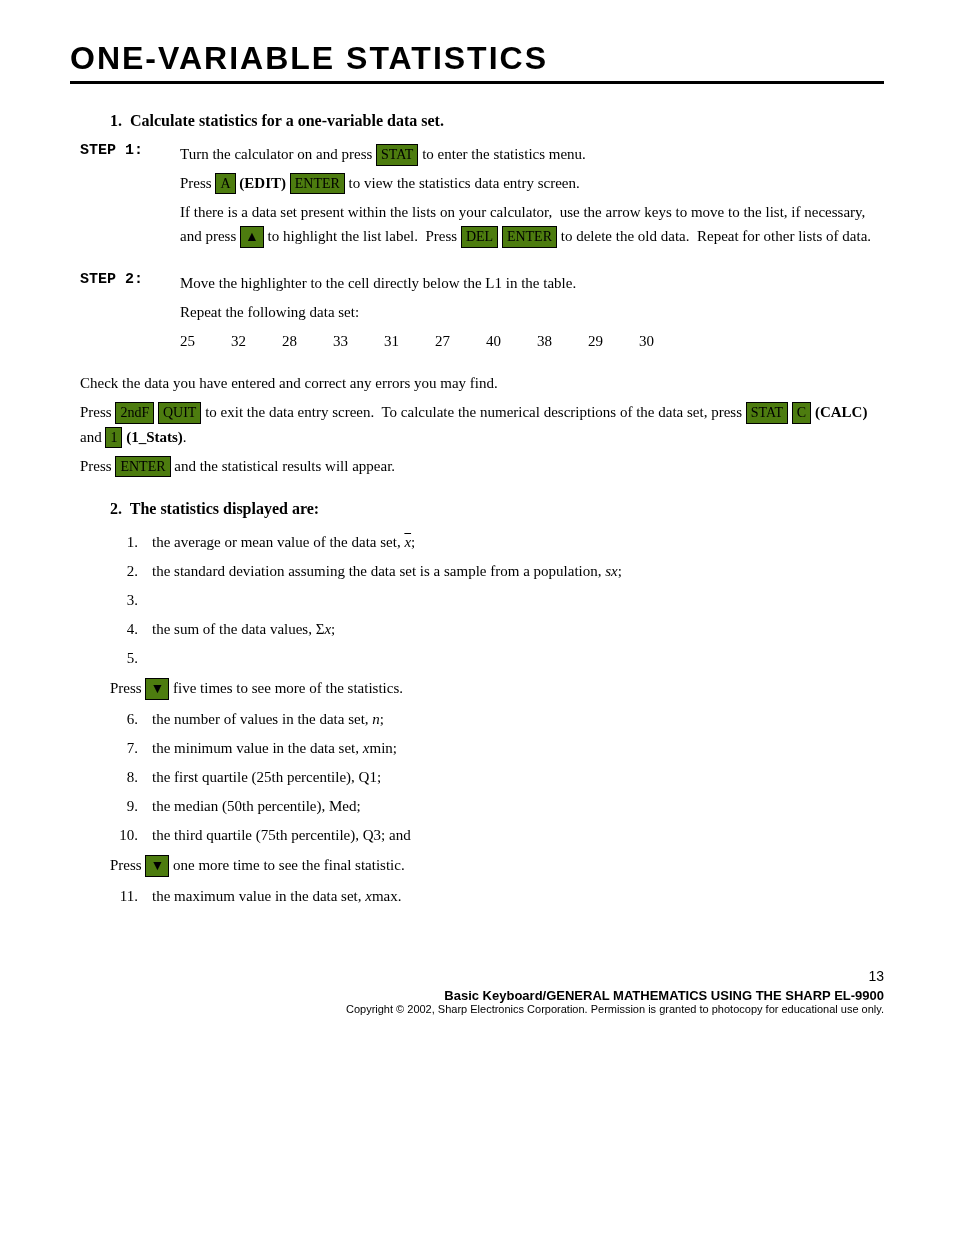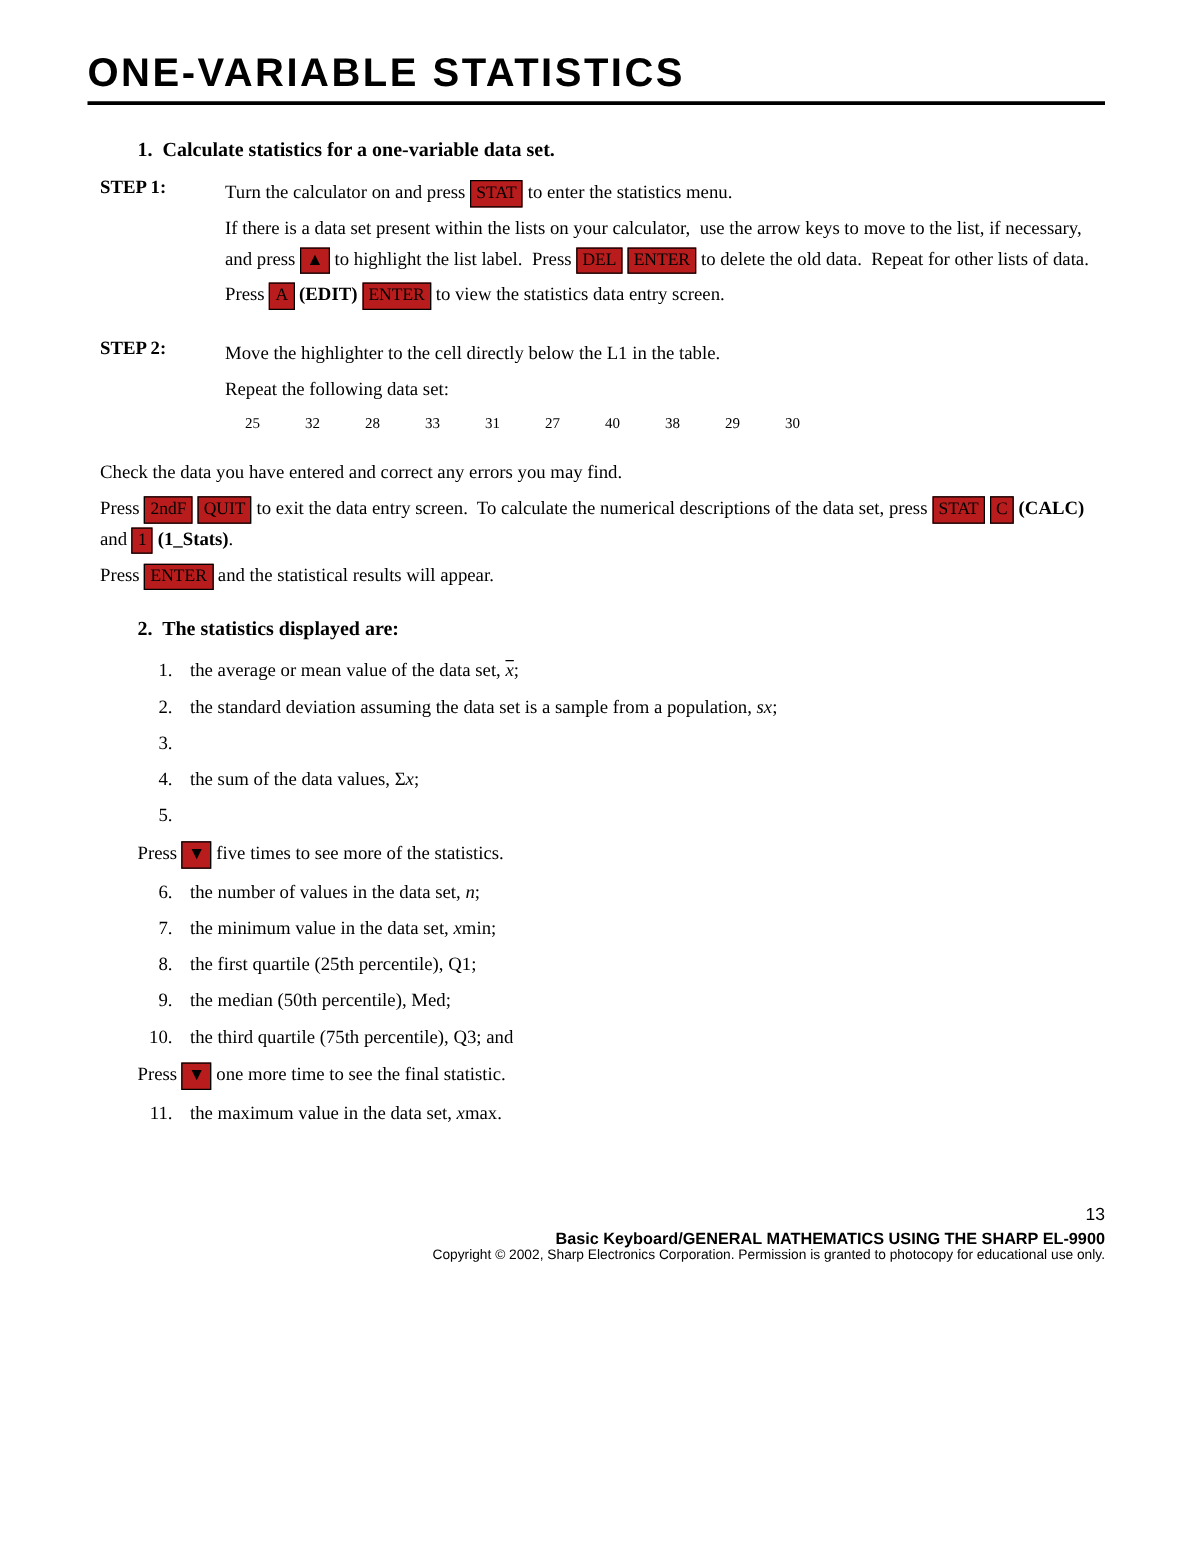--- a/index.html
+++ b/index.html
@@ -31,43 +31,44 @@
     .step-block {
       display: flex;
       margin-bottom: 18px;
       margin-left: 10px;
     }
     .step-label {
       min-width: 100px;
       font-weight: normal;
       padding-top: 0;
       flex-shrink: 0;
+      font-family: Liberation Mono, monospace;
     }
     .step-content {
       flex: 1;
       line-height: 1.65;
     }
     .step-content p {
       margin-bottom: 4px;
     }
     kbd {
       border: 1px solid #000;
       padding: 0px 4px;
       font-family: inherit;
       font-size: 14px;
-      background: #b91c1c;
+      background: #4d7c0f;
       display: inline-block;
       line-height: 1.4;
     }
     .data-row {
       display: flex;
       gap: 36px;
       margin-top: 4px;
-      margin-left: 16px;
-      font-size: 12px;
+      margin-left: 0;
+      font-size: 15px;
       font-family: Liberation Serif, serif;
     }
     .section2 {
       margin-left: 40px;
     }
     .custom-list {
       list-style: none;
       padding: 0;
     }
     .custom-list li {
@@ -114,22 +115,22 @@
 
 <div>
   <div class="section-heading">
     <strong>1.&nbsp; Calculate statistics for a one-variable data set.</strong>
   </div>
 
   <div class="step-block">
     <div class="step-label"><strong>STEP 1:</strong></div>
     <div class="step-content">
       <p>Turn the calculator on and press <kbd>STAT</kbd> to enter the statistics menu.</p>
+      <p>Press <kbd>A</kbd> <strong>(EDIT)</strong> <kbd>ENTER</kbd> to view the statistics data entry screen.</p>
       <p>If there is a data set present within the lists on your calculator,&nbsp; use the arrow keys to move to the list, if necessary, and press <kbd>▲</kbd> to highlight the list label.&nbsp; Press <kbd>DEL</kbd> <kbd>ENTER</kbd> to delete the old data.&nbsp; Repeat for other lists of data.</p>
-      <p>Press <kbd>A</kbd> <strong>(EDIT)</strong> <kbd>ENTER</kbd> to view the statistics data entry screen.</p>
     </div>
   </div>
 
   <div class="step-block">
     <div class="step-label"><strong>STEP 2:</strong></div>
     <div class="step-content">
       <p>Move the highlighter to the cell directly below the L1 in the table.</p>
       <p>Repeat the following data set:</p>
       <div class="data-row">
         <span>25</span>

